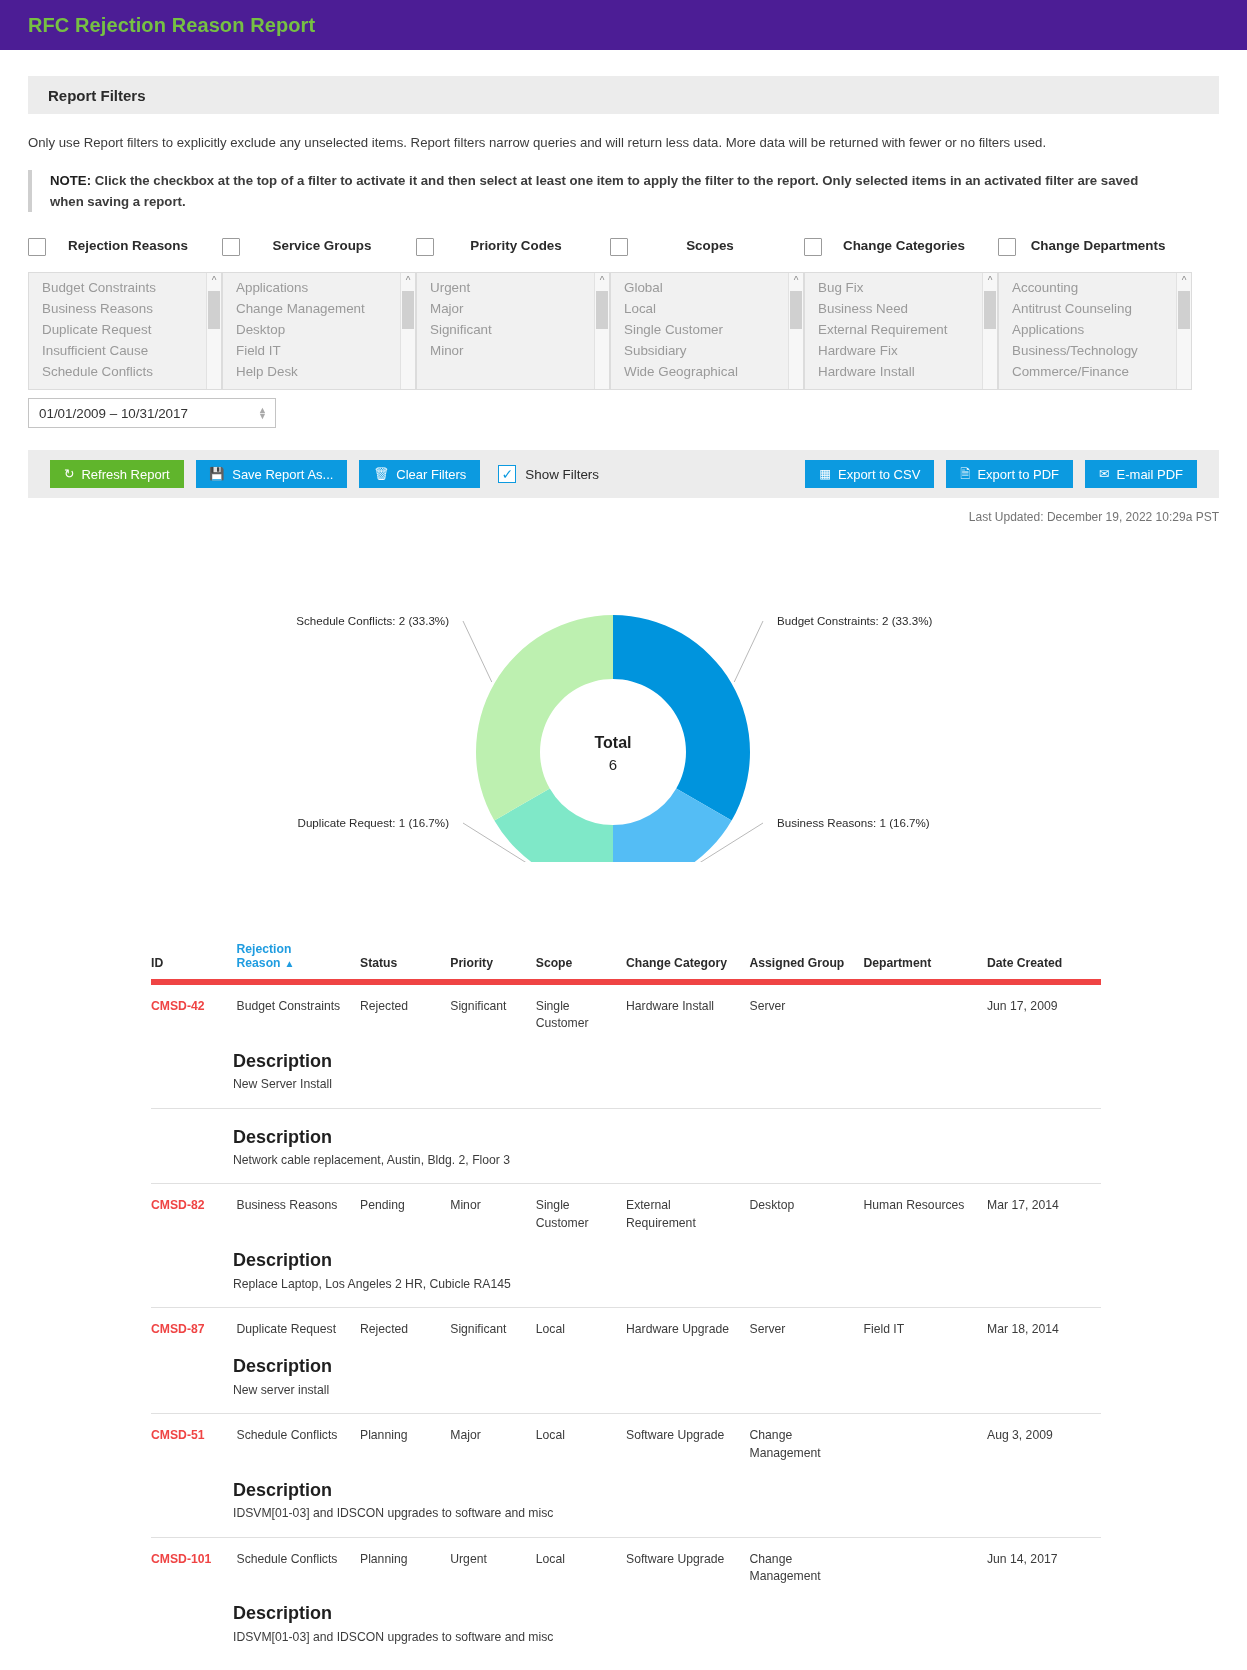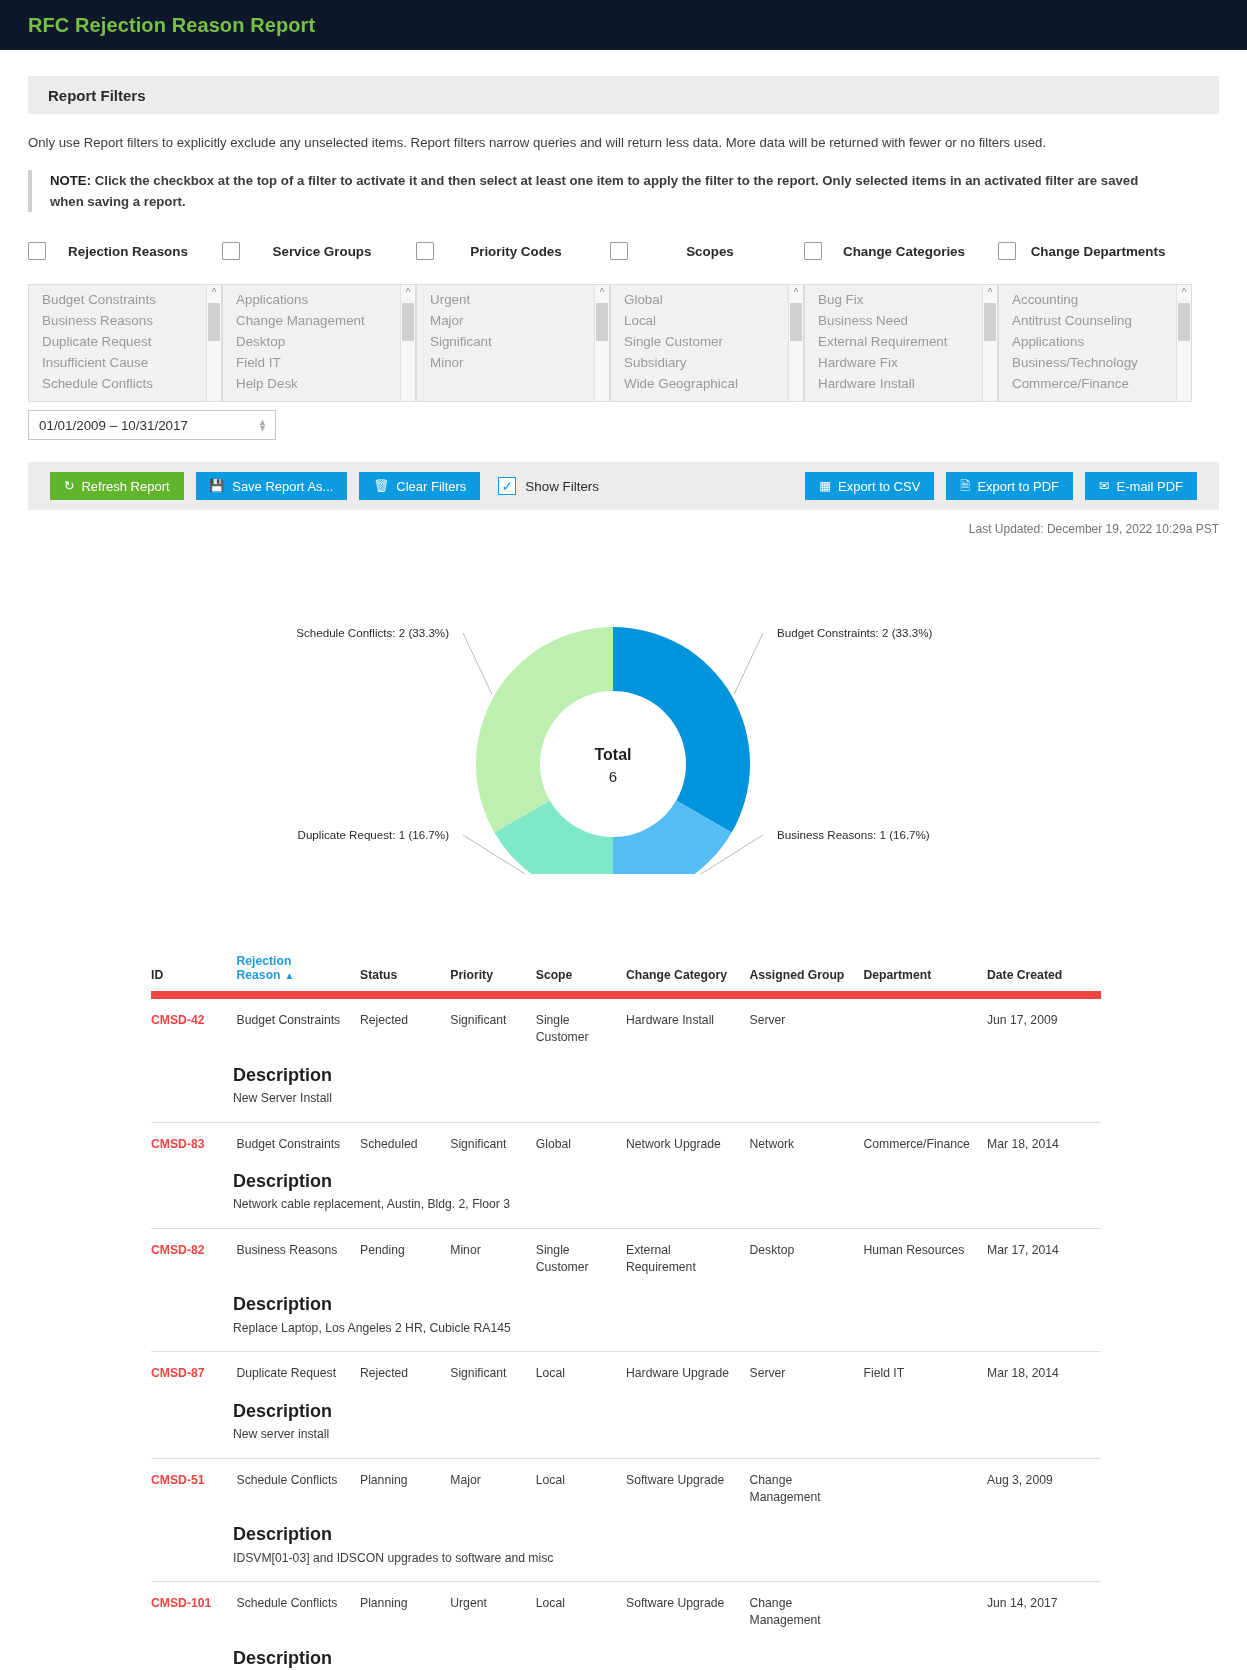--- a/index.html
+++ b/index.html
@@ -9,21 +9,21 @@
     background: #ffffff;
     font-family: "Liberation Sans", sans-serif;
     color: #333333;
     -webkit-font-smoothing: antialiased;
   }
   .page { width: 1247px; min-height: 1670px; position: relative; background:#fff; }
 
   
   .titlebar {
     height: 50px;
-    background: #0f172a;
+    background: #4c1d95;
     display: flex;
     align-items: center;
     padding-left: 28px;
   }
   .titlebar h1 {
     margin: 0;
     font-size: 20px;
     font-weight: bold;
     color: #76c043;
     letter-spacing: 0.1px;
@@ -72,23 +72,23 @@
   
   .filters {
     display: flex;
     margin-top: 26px;
     gap: 0;
   }
   .filter-col { width: 194px; margin-right: 0; }
   .filter-col + .filter-col { margin-left: 0; }
   .filter-head {
     display: flex;
-    align-items: center;
+    align-items: flex-start;
     height: 26px;
-    margin-bottom: 20px;
+    margin-bottom: 8px;
   }
   .cb {
     width: 18px; height: 18px;
     border: 1px solid #9b9b9b;
     background: #fff;
     flex: 0 0 18px;
     border-radius: 1px;
   }
   .filter-title {
     flex: 1;
@@ -220,21 +220,21 @@
 
   
   .tablewrap { margin: 80px 0 0 0; padding: 0 118px 0 123px; }
   table.rpt { width: 100%; border-collapse: collapse; }
   table.rpt th {
     text-align: left;
     font-size: 12.2px;
     font-weight: bold;
     color: #2b2b2b;
     padding: 0 8px 9px 0;
-    border-bottom: 8px solid #ef4444;
+    border-bottom: 6px solid #ef4444;
     vertical-align: bottom;
   }
   table.rpt th.sorted { color: #1f9ce0; }
   table.rpt th .caret { font-size: 10px; margin-left: 4px; }
   table.rpt td {
     font-size: 12.2px;
     color: #3c3c3c;
     padding: 13px 8px 0 0;
     vertical-align: top;
     line-height: 1.42;
@@ -478,31 +478,20 @@
             </tr>
             <tr class="desc">
               <td colspan="9" style="padding-left: 82px;">
                 <div class="dhead">Description</div>
                 <div class="dtext">New Server Install</div>
               </td>
             </tr>
             <tr class="sep">
               <td colspan="9"></td>
             </tr>
-            <tr>
-              <td class="idcell"><a href="#">CMSD-83</a></td>
-              <td>Budget Constraints</td>
-              <td>Scheduled</td>
-              <td>Significant</td>
-              <td>Global</td>
-              <td>Network Upgrade</td>
-              <td>Network</td>
-              <td>Commerce/Finance</td>
-              <td>Mar 18, 2014</td>
-            </tr>
             <tr class="desc">
               <td colspan="9" style="padding-left: 82px;">
                 <div class="dhead">Description</div>
                 <div class="dtext">Network cable replacement, Austin, Bldg. 2, Floor 3</div>
               </td>
             </tr>
             <tr class="sep">
               <td colspan="9"></td>
             </tr>
             <tr>

